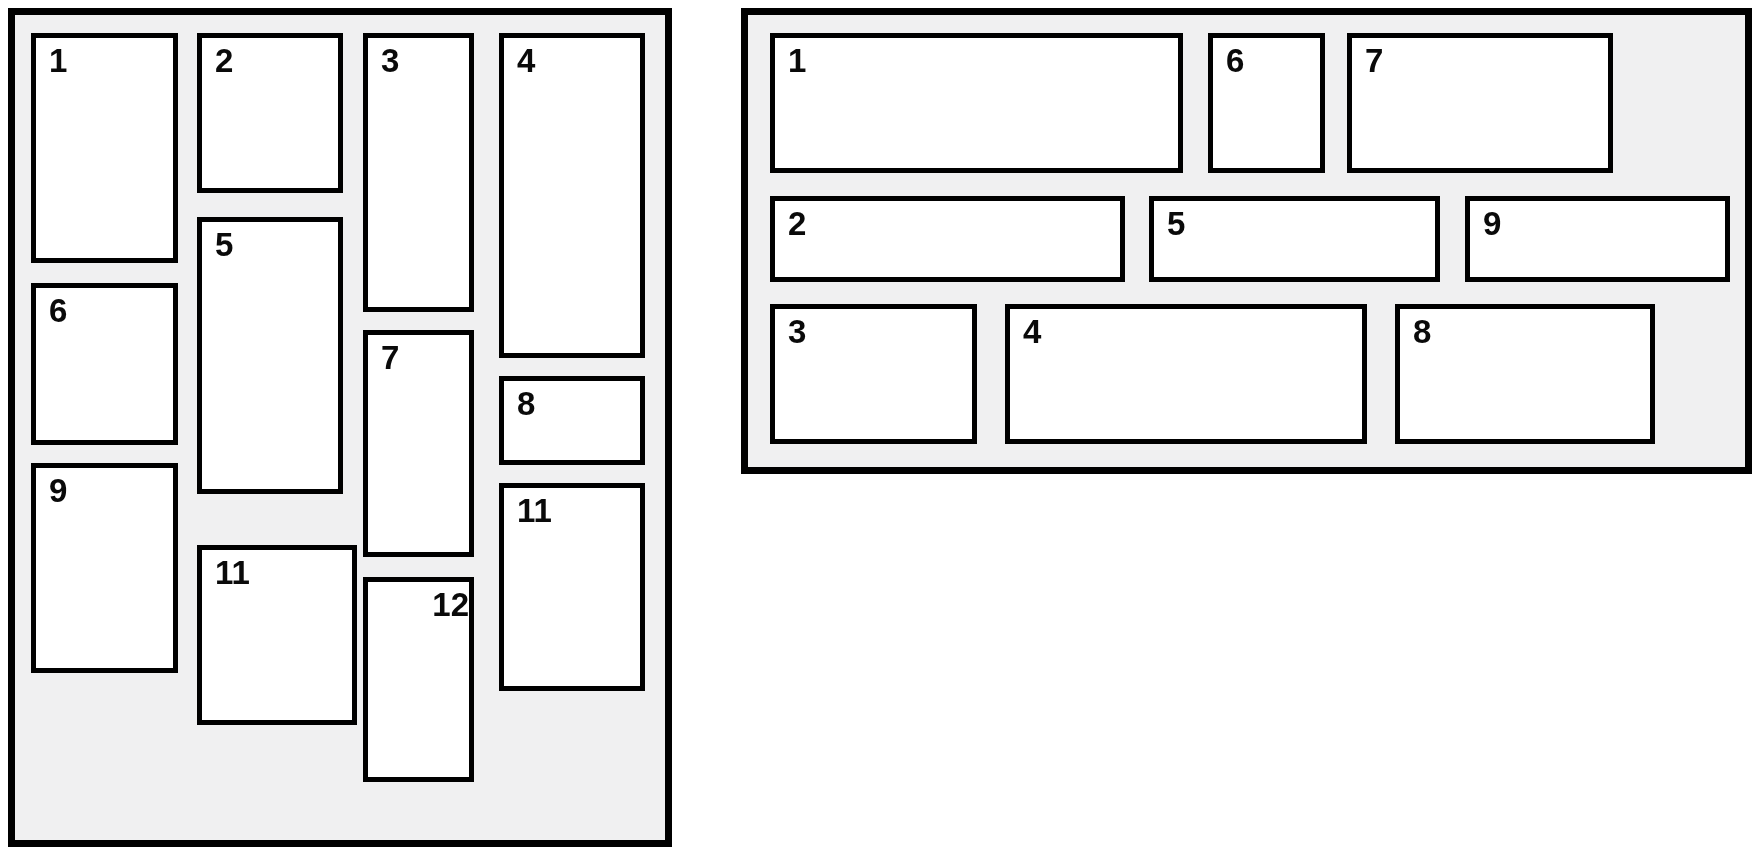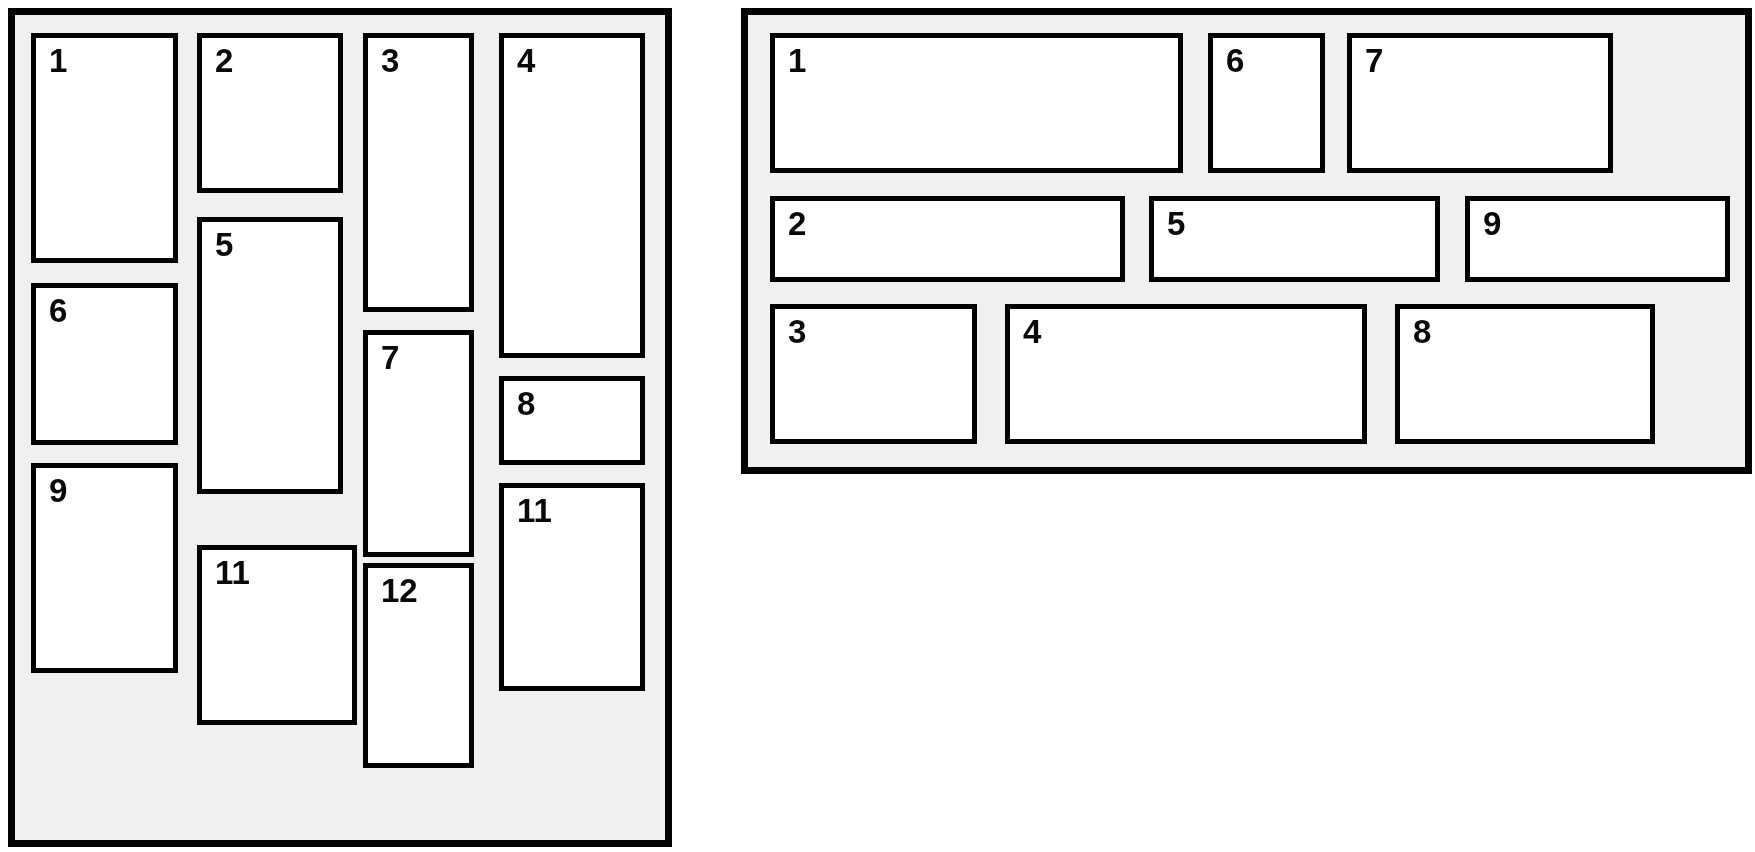--- a/index.html
+++ b/index.html
@@ -39,21 +39,21 @@
   .L2  { left: 182px; top: 18px;  width: 146px; height: 160px; }
   .L3  { left: 348px; top: 18px;  width: 111px; height: 279px; }
   .L4  { left: 484px; top: 18px;  width: 146px; height: 325px; }
   .L5  { left: 182px; top: 202px; width: 146px; height: 277px; }
   .L6  { left: 16px;  top: 268px; width: 147px; height: 162px; }
   .L7  { left: 348px; top: 315px; width: 111px; height: 227px; }
   .L8  { left: 484px; top: 361px; width: 146px; height: 89px;  }
   .L9  { left: 16px;  top: 448px; width: 147px; height: 210px; }
   .L10 { left: 484px; top: 468px; width: 146px; height: 208px; }
   .L11 { left: 182px; top: 530px; width: 160px; height: 180px; }
-  .L12 { left: 348px; top: 548px; width: 111px; height: 205px; }
+  .L12 { left: 348px; top: 562px; width: 111px; height: 205px; text-align: right; }
   
   .R1 { left: 22px;  top: 18px;  width: 413px; height: 140px; }
   .R6 { left: 460px; top: 18px;  width: 117px; height: 140px; }
   .R7 { left: 599px; top: 18px;  width: 266px; height: 140px; }
   .R2 { left: 22px;  top: 181px; width: 355px; height: 86px;  }
   .R5 { left: 401px; top: 181px; width: 291px; height: 86px;  }
   .R9 { left: 717px; top: 181px; width: 265px; height: 86px;  }
   .R3 { left: 22px;  top: 289px; width: 207px; height: 140px; }
   .R4 { left: 257px; top: 289px; width: 362px; height: 140px; }
   .R8 { left: 647px; top: 289px; width: 260px; height: 140px; }

